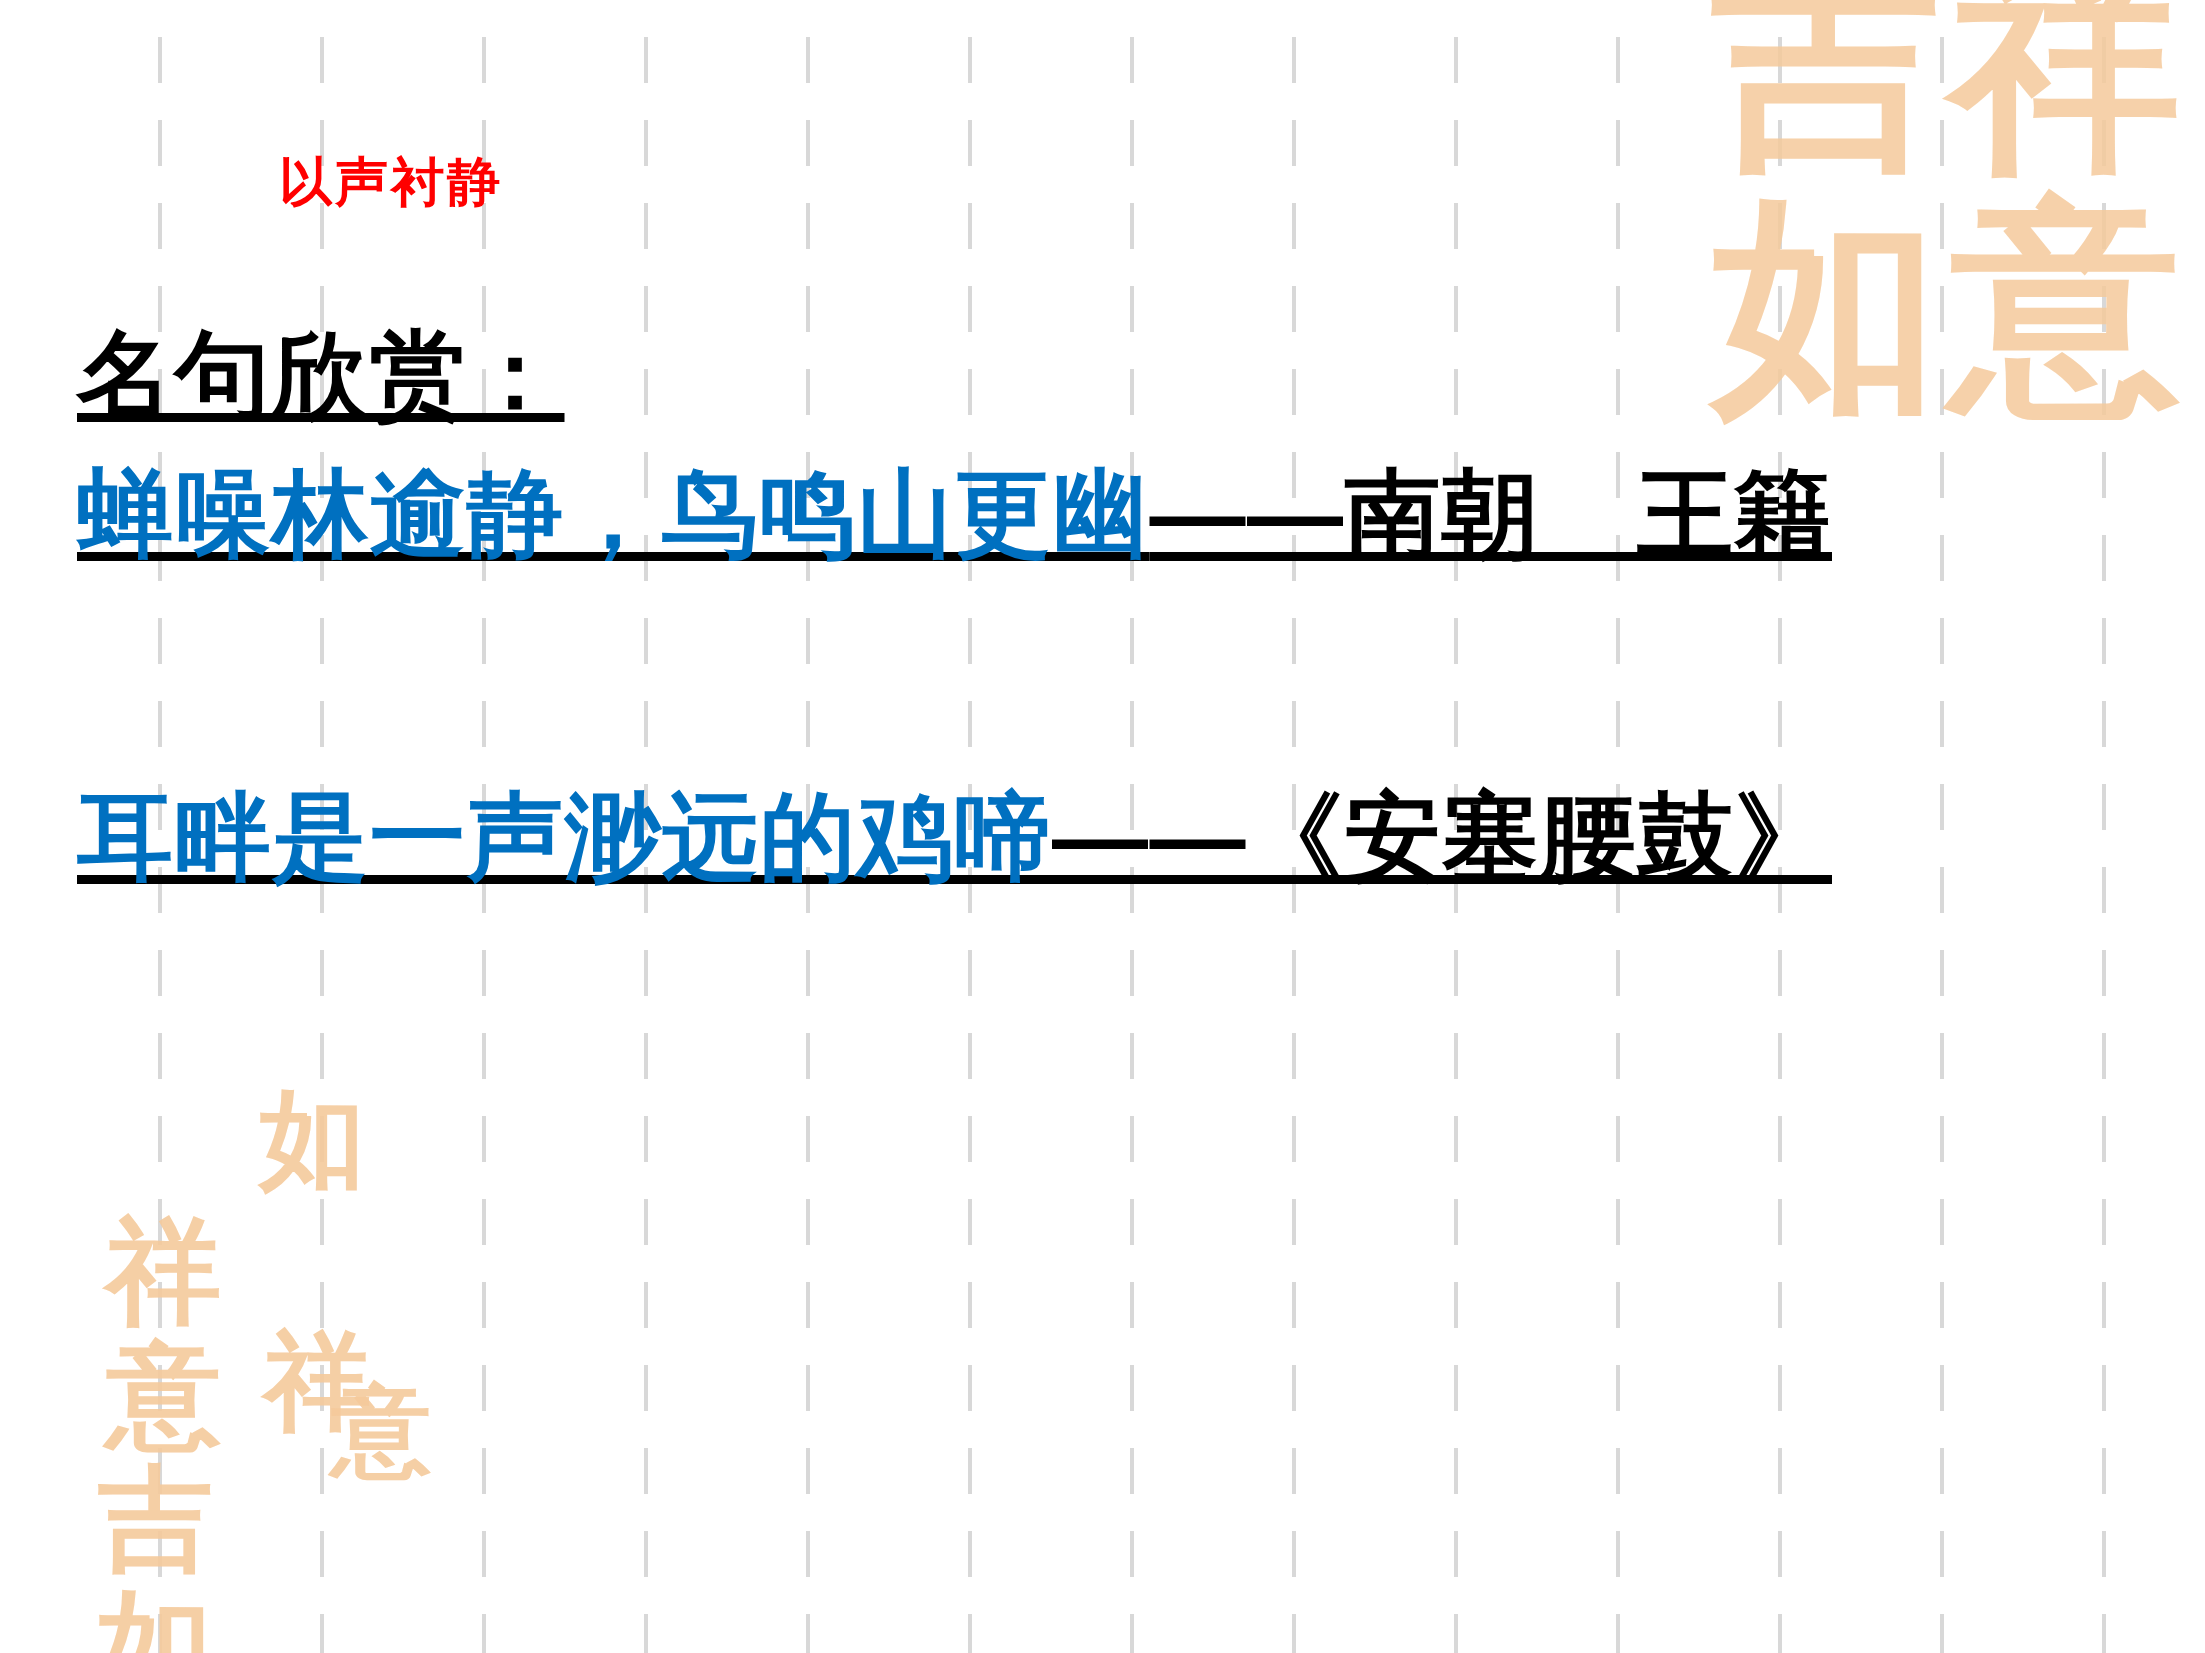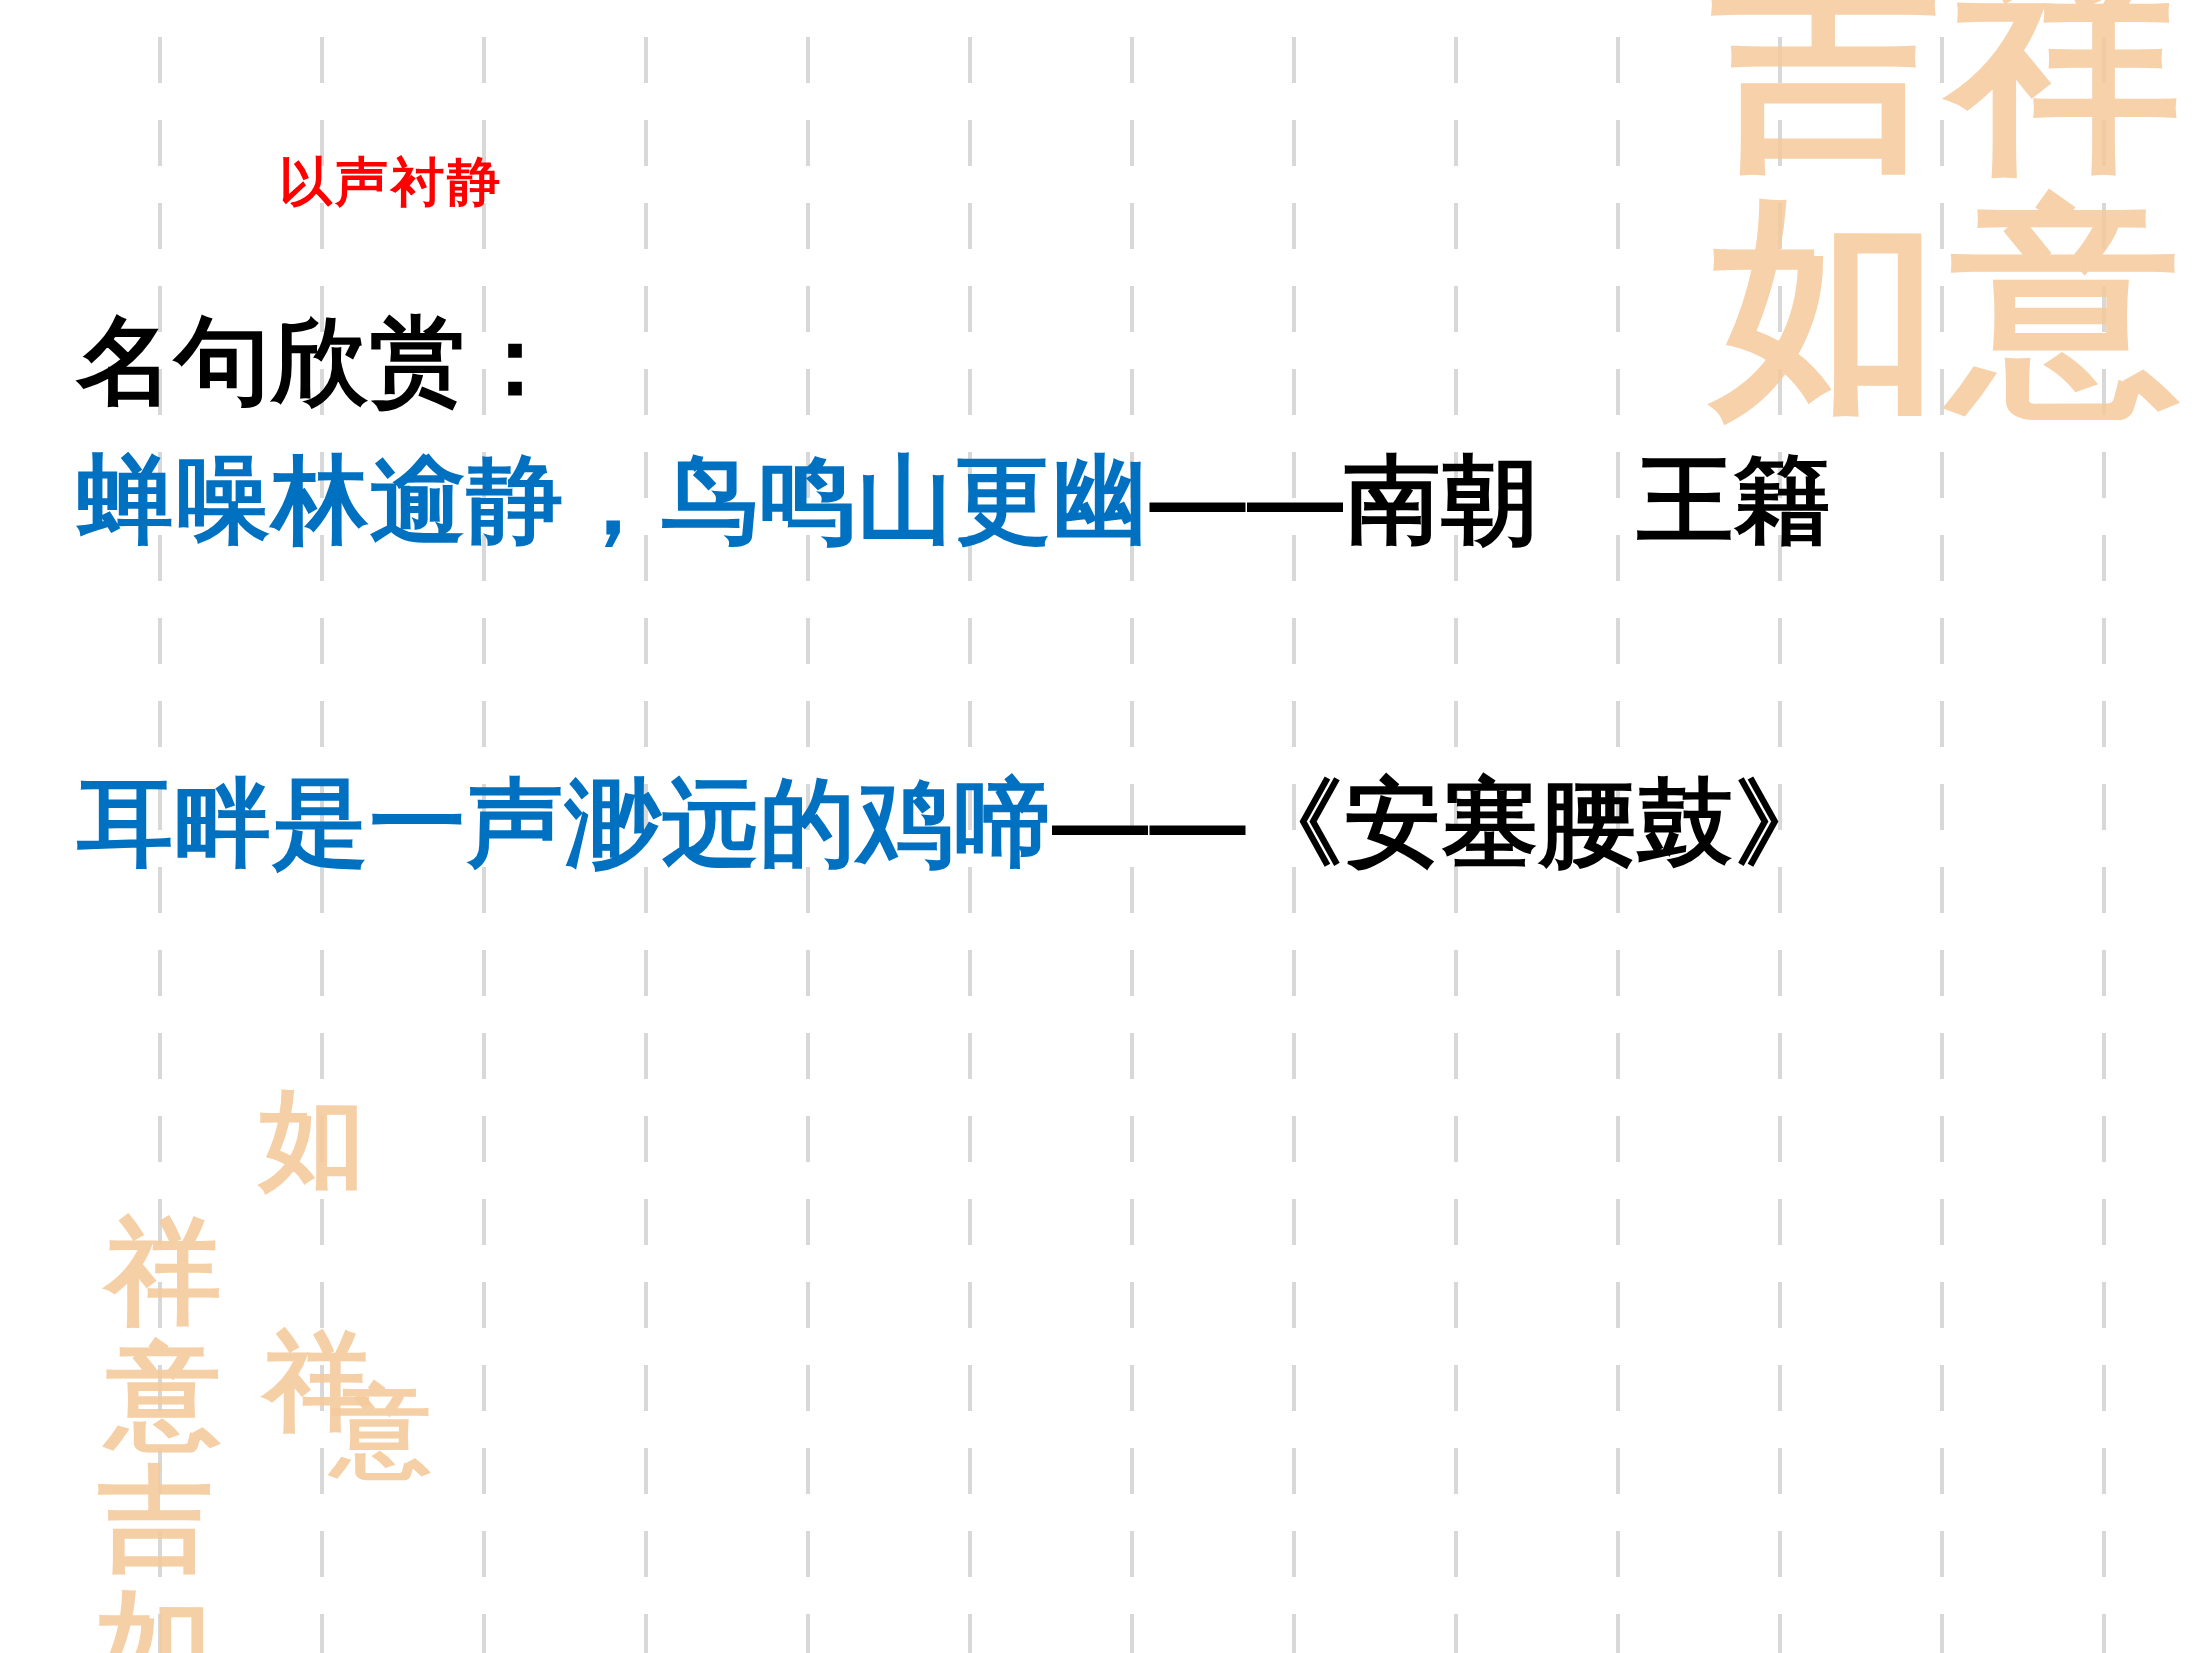--- a/index.html
+++ b/index.html
@@ -61,28 +61,29 @@
     top: 147px;
     font-size: 53px;
     font-weight: bold;
     color: #ff0000;
     letter-spacing: 3.1px;
     z-index: 2;
   }
   .content {
     position: absolute;
     left: 77px;
-    top: 291px;
+    top: 305px;
     width: 2113px;
     font-size: 96px;
     font-weight: bold;
     line-height: 139px;
     color: #000000;
     letter-spacing: 1.5px;
     z-index: 2;
+    text-decoration: underline;
   }
   .quote-line {
     white-space: nowrap;
   }
   .quote-blue {
     color: #0070c0;
     text-align: right;
   }
   .quote-black {
     color: #000000;

